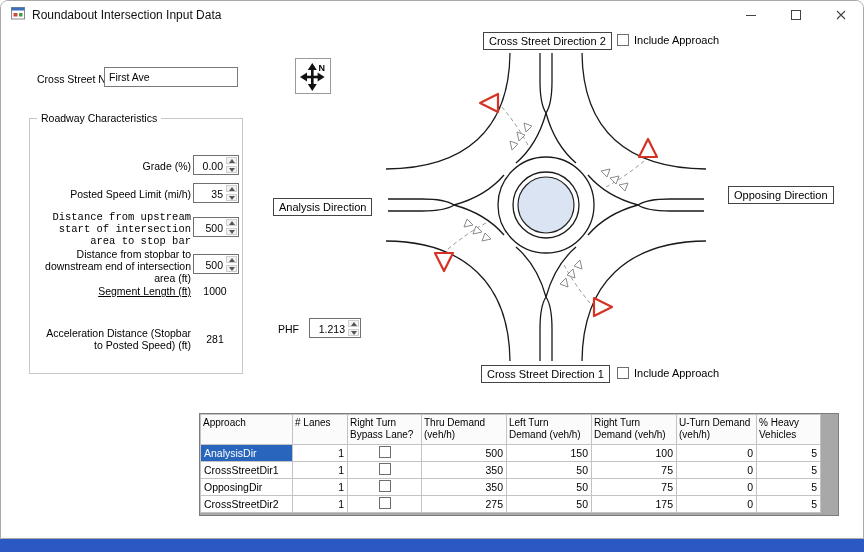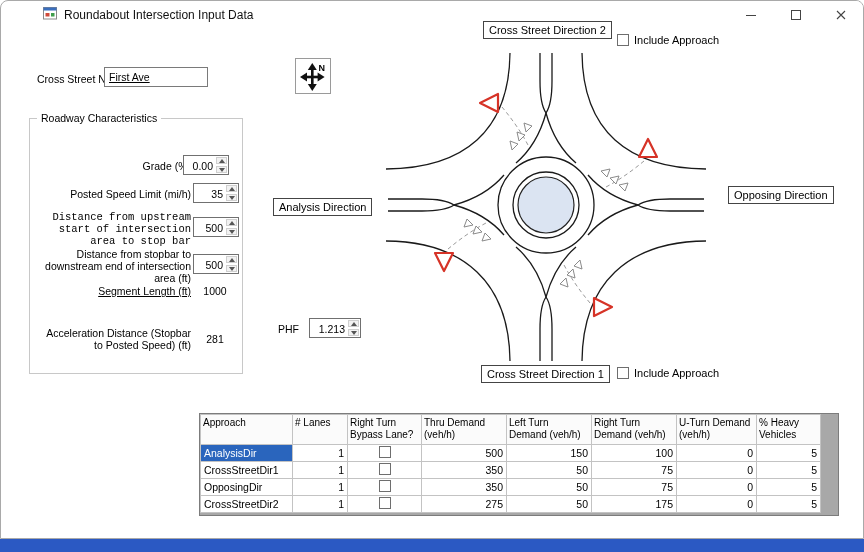--- a/index.html
+++ b/index.html
@@ -4,21 +4,21 @@
 <style>
   * { margin:0; padding:0; box-sizing:border-box; }
   html,body { width:864px; height:552px; }
   body { font-family:"Liberation Sans", sans-serif; background:#ffffff; color:#000; }
   .screen { position:relative; width:864px; height:552px; background:#fff; overflow:hidden; }
 
   .window { position:absolute; left:0; top:0; width:864px; height:539px;
             background:#fff; border:1px solid #a9a9a9; border-radius:8px 8px 0 0; overflow:hidden; }
   .taskbar { position:absolute; left:0; bottom:0; width:864px; height:13px; background:#2b59c3; }
 
-  .titlebar { position:absolute; left:0; top:0; right:0; height:28px; display:flex; align-items:center; padding-left:10px; background:#fff;margin-left:32px; }
+  .titlebar { position:absolute; left:0; top:0; right:0; height:28px; display:flex; align-items:center; padding-left:10px; background:#fff; }
   .titlebar .title { font-size:12px; margin-left:7px; color:#111; }
   .win-controls { margin-left:auto; display:flex; height:28px; }
   .win-btn { width:45px; height:28px; display:flex; align-items:center; justify-content:center; }
 
   .lbl { position:absolute; font-size:10.5px; line-height:12px; }
   .r { text-align:right; }
 
   .textbox { position:absolute; height:20px; border:1px solid #7a7a7a; background:#fff;
              font-size:10.5px; padding:0 0 0 4px; font-family:"Liberation Sans", sans-serif; }
 
@@ -87,41 +87,41 @@
         </div>
         <div class="win-btn">
           <svg width="10" height="10" viewBox="0 0 10 10">
               <path d="M1,1 L9,9 M9,1 L1,9" stroke="#444" stroke-width="1.1"></path>
             </svg>
         </div>
       </div>
     </div>
 
     <div class="lbl" style="left:36px; top:72px;">Cross Street Name</div>
-    <input class="textbox" style="left: 103px; top: 66px; width: 104px; text-decoration: underline;" value="First Ave">
+    <input class="textbox" style="left: 103px; top: 66px; width: 134px;" value="First Ave">
 
     <div class="compass">
       <svg width="30" height="34" viewBox="0 0 30 34">
         <g fill="#111">
           <rect x="13" y="10" width="2.6" height="16"></rect>
           <rect x="6" y="16.7" width="16.6" height="2.6"></rect>
           <polygon points="14.3,4 9.8,11 18.8,11"></polygon>
           <polygon points="14.3,32 9.8,25 18.8,25"></polygon>
           <polygon points="2,18 9,13.5 9,22.5"></polygon>
           <polygon points="26.6,18 19.6,13.5 19.6,22.5"></polygon>
         </g>
         <text x="20.5" y="11.5" font-size="9" font-weight="bold">N</text>
       </svg>
     </div>
 
     <div class="groupbox" style="left:28px; top:117px; width:214px; height:256px;"></div>
     <div class="group-title" style="left:36px; top:111px;">Roadway Characteristics</div>
 
     <div class="lbl r" style="left:90px; top:159px; width:100px;">Grade (%)</div>
-    <div class="spin" style="left:182px; top:154px;">
+    <div class="spin" style="left:192px; top:154px;">
       <div class="val">0.00</div>
       <div class="btns">
           <div>
             <span class="tri-up"></span>
           </div>
       <div>
             <span class="tri-dn"></span>
           </div>
         </div>
     </div>
@@ -164,21 +164,21 @@
           </div>
         </div>
     </div>
 
     <div class="lbl r" style="left:60px; top:284px; width:130px;text-decoration:underline;">Segment Length (ft)</div>
     <div class="flatval" style="left:192px; top:284px;">1000</div>
 
     <div class="lbl r" style="left:40px; top:326px; width:150px;">Acceleration Distance (Stopbar to Posted Speed) (ft)</div>
     <div class="flatval" style="left:192px; top:332px;">281</div>
 
-    <div class="dirlabel" style="left:482px; top:20px;text-align:right;">Cross Street Direction 2</div>
+    <div class="dirlabel" style="left:482px; top:31px;text-align:right;">Cross Street Direction 2</div>
     <div class="chk" style="left:616px; top:33px;">
       <span class="cb"></span>
       <span>Include Approach</span>
     </div>
 
     <div class="dirlabel" style="left:272px; top:197px;">Analysis Direction</div>
     <div class="dirlabel" style="left:727px; top:185px;">Opposing Direction</div>
 
     <div class="dirlabel" style="left:480px; top:364px;">Cross Street Direction 1</div>
     <div class="chk" style="left:616px; top:366px;">

